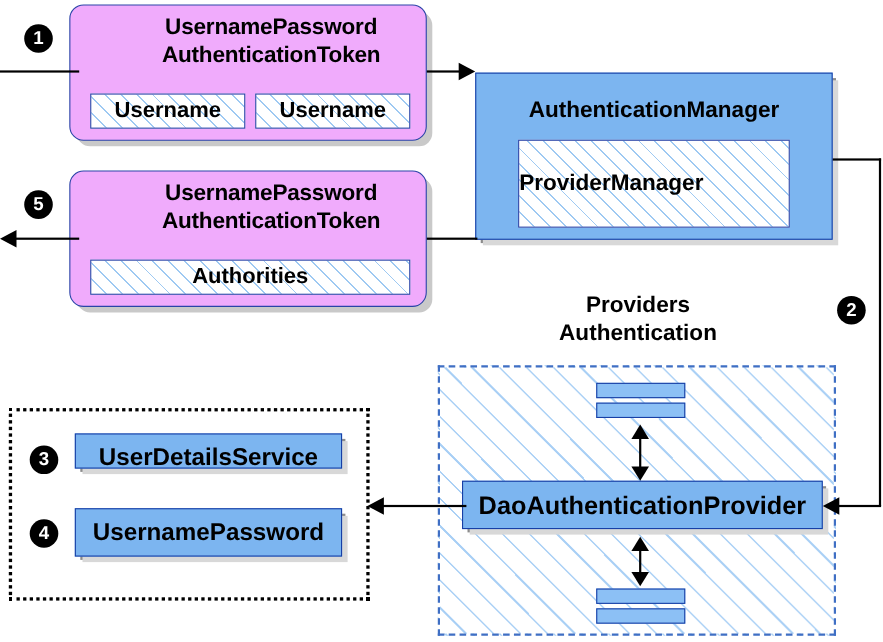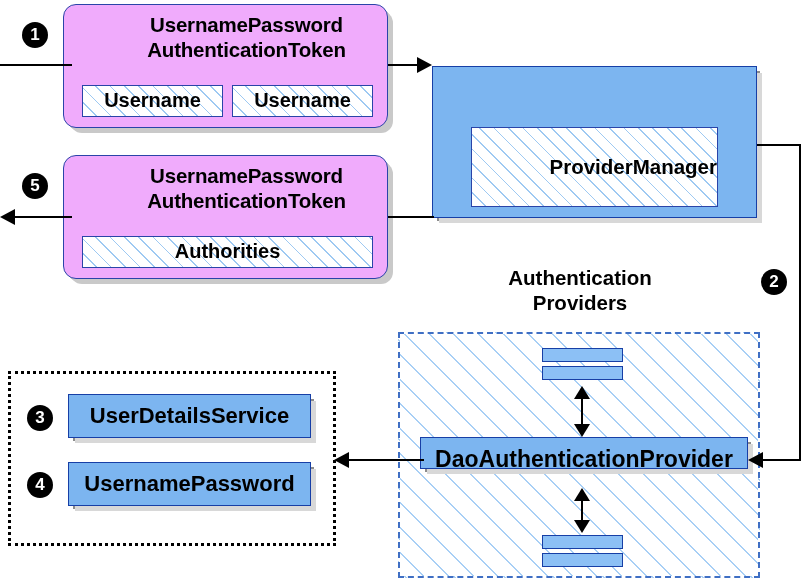--- a/index.html
+++ b/index.html
@@ -113,23 +113,24 @@
       <div class="slot hatch">
         <span>Username</span>
       </div>
     </div>
   </div>
 
   <div class="abs line hline" style="left:388px;top:64px;width:36px;"></div>
   <div class="abs arrow arrow-r" style="left:417px;top:57px;"></div>
 
   <div class="abs comp" style="left:432px;top:66px;width:325px;height:152px;">
+    <div style="font-size:20.5px;line-height:26px;padding-top:20px;">AuthenticationManager</div>
     <div class="hatch" style="position:absolute;left:38px;right:38px;top:60px;height:78px;
          border:1.5px solid #2a44a8;background-color:#fff;
-         display:flex;align-items:center;justify-content:flex-end;
+         display:flex;align-items:center;justify-content:flex-start;
          font-size:20.5px;font-weight:bold;">
       <span>ProviderManager</span>
     </div>
   </div>
 
   <div class="abs line hline" style="left:757px;top:144px;width:44px;"></div>
   <div class="abs line vline" style="left:799px;top:144px;height:316px;"></div>
   <div class="abs line hline" style="left:762px;top:459px;width:39px;"></div>
   <div class="abs arrow arrow-l" style="left:748px;top:452px;"></div>
 
@@ -142,51 +143,51 @@
       <div class="slot hatch">
         <span>Authorities</span>
       </div>
     </div>
   </div>
 
   <div class="abs line hline" style="left:14px;top:216px;width:58px;"></div>
   <div class="abs arrow arrow-l" style="left:0px;top:209px;"></div>
 
   <div class="abs section-title" style="left:460px;top:265px;width:240px;">
+    <div>Providers</div>
     <div>Authentication</div>
-    <div>Providers</div>
   </div>
 
   <div class="abs dashbox hatch-strong" style="left:398px;top:332px;width:362px;height:246px;"></div>
 
   <div class="abs bar" style="left:542px;top:348px;width:81px;height:14px;"></div>
   <div class="abs bar" style="left:542px;top:366px;width:81px;height:14px;"></div>
 
   <div class="abs line vline" style="left:581px;top:392px;height:38px;"></div>
   <div class="abs arrow arrow-u" style="left:574px;top:386px;"></div>
   <div class="abs arrow arrow-d" style="left:574px;top:424px;"></div>
 
-  <div class="abs comp" style="left:420px;top:437px;width:328px;height:32px;
+  <div class="abs comp" style="left:420px;top:437px;width:328px;height:44px;
        line-height:42px;font-size:23px;">
     <span>DaoAuthenticationProvider</span>
   </div>
 
   <div class="abs line vline" style="left:581px;top:494px;height:32px;"></div>
   <div class="abs arrow arrow-u" style="left:574px;top:488px;"></div>
   <div class="abs arrow arrow-d" style="left:574px;top:520px;"></div>
 
   <div class="abs bar" style="left:542px;top:535px;width:81px;height:14px;"></div>
   <div class="abs bar" style="left:542px;top:553px;width:81px;height:14px;"></div>
 
   <div class="abs line hline" style="left:348px;top:459px;width:76px;"></div>
   <div class="abs arrow arrow-l" style="left:334px;top:452px;"></div>
 
   <div class="abs dotbox" style="left:8px;top:371px;width:328px;height:175px;background:#fff;"></div>
 
-  <div class="abs comp" style="left:68px;top:394px;width:243px;height:44px;
+  <div class="abs comp" style="left:68px;top:394px;width:243px;height:32px;
        line-height:42px;font-size:22px;">
     <span>UserDetailsService</span>
   </div>
 
   <div class="abs comp" style="left:68px;top:462px;width:243px;height:44px;
        line-height:42px;font-size:22px;">
     <span>UsernamePassword</span>
   </div>
 
 </div>

